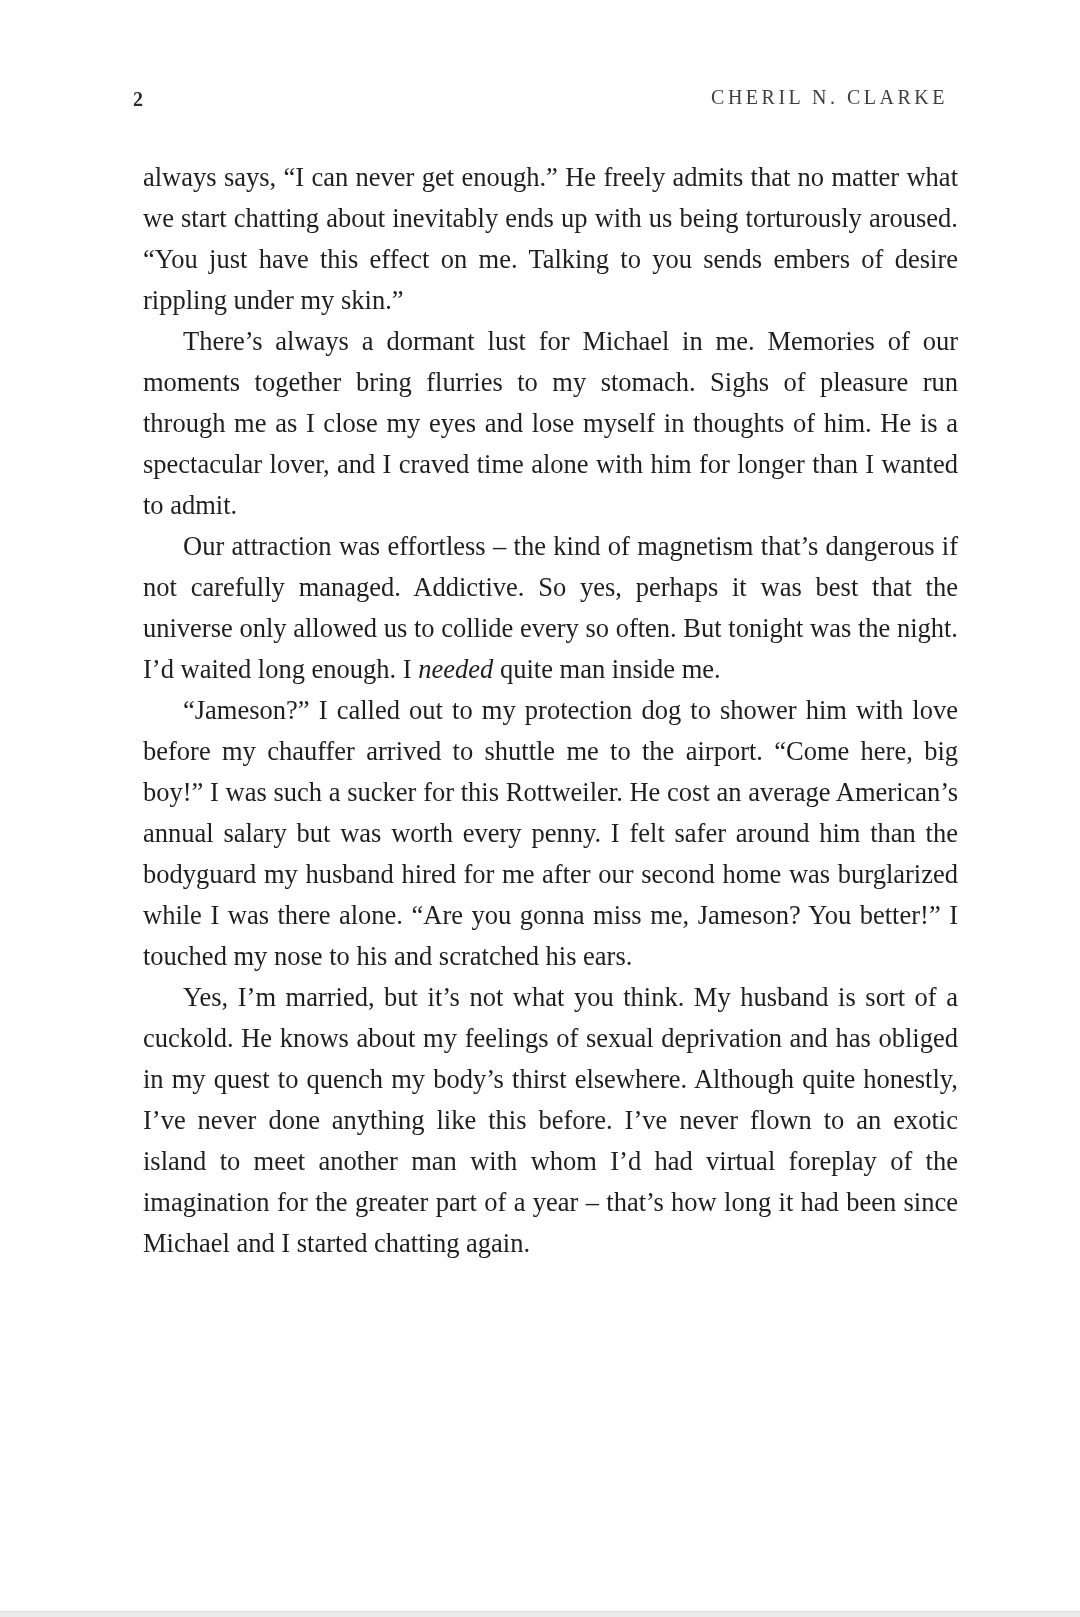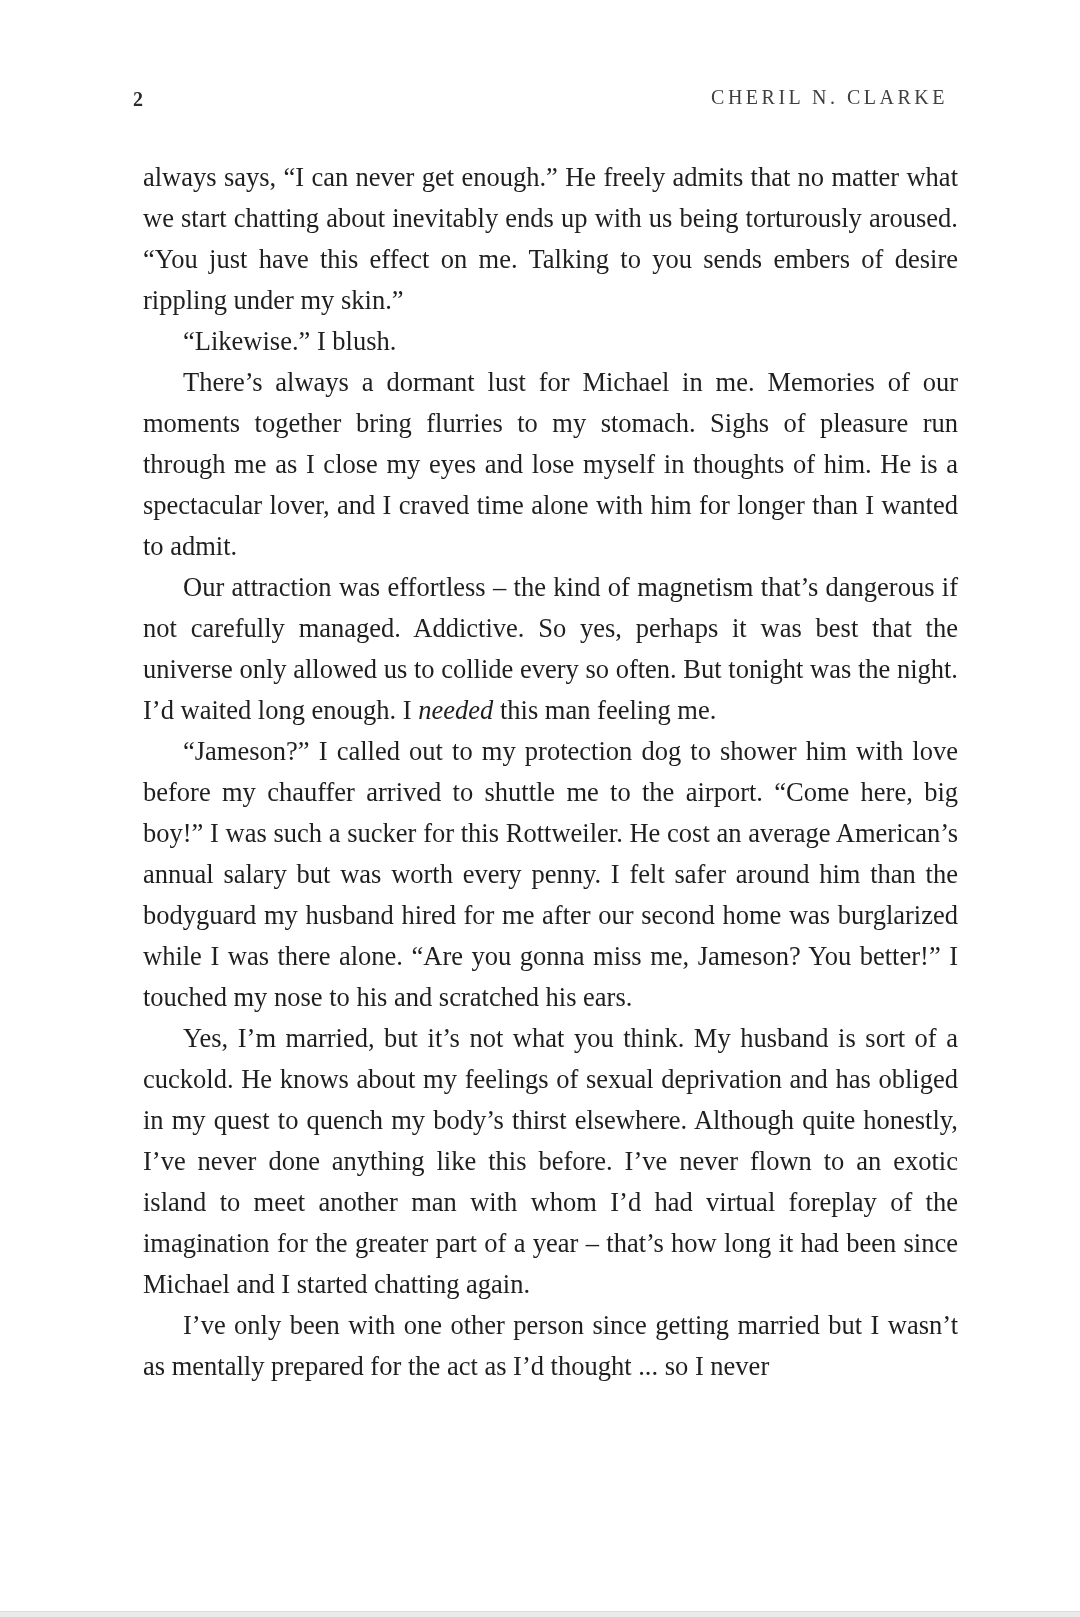--- a/index.html
+++ b/index.html
@@ -73,21 +73,19 @@
 </head>
 <body>
 
 <header class="running-head">
   <span class="page-number">2</span>
   <span class="header-title">CHERIL N. CLARKE</span>
 </header>
 
 <main class="page-body">
     <p class=""><span>always says, “I can never get enough.” He freely admits that no matter what we start chatting about inevitably ends up with us being torturously aroused. “You just have this effect on me. Talking to you sends embers of desire rippling under my skin.”</span></p>
-    <p class="indent"><span>“Likewise.” I blush.</span></p>
     <p class="indent"><span>There’s always a dormant lust for Michael in me. Memories of our moments together bring flurries to my stomach. Sighs of pleasure run through me as I close my eyes and lose myself in thoughts of him. He is a spectacular lover, and I craved time alone with him for longer than I wanted to admit.</span></p>
-    <p class="indent"><span>Our attraction was effortless – the kind of magnetism that’s dangerous if not carefully managed. Addictive. So yes, perhaps it was best that the universe only allowed us to collide every so often. But tonight was the night. I’d waited long enough. I </span><em>needed</em><span> this man feeling me.</span></p>
+    <p class="indent"><span>Our attraction was effortless – the kind of magnetism that’s dangerous if not carefully managed. Addictive. So yes, perhaps it was best that the universe only allowed us to collide every so often. But tonight was the night. I’d waited long enough. I </span><em>needed</em><span> quite man inside me.</span></p>
     <p class="indent"><span>“Jameson?” I called out to my protection dog to shower him with love before my chauffer arrived to shuttle me to the airport. “Come here, big boy!” I was such a sucker for this Rottweiler. He cost an average American’s annual salary but was worth every penny. I felt safer around him than the bodyguard my husband hired for me after our second home was burglarized while I was there alone. “Are you gonna miss me, Jameson? You better!” I touched my nose to his and scratched his ears.</span></p>
     <p class="indent"><span>Yes, I’m married, but it’s not what you think. My husband is sort of a cuckold. He knows about my feelings of sexual deprivation and has obliged in my quest to quench my body’s thirst elsewhere. Although quite honestly, I’ve never done anything like this before. I’ve never flown to an exotic island to meet another man with whom I’d had virtual foreplay of the imagination for the greater part of a year – that’s how long it had been since Michael and I started chatting again.</span></p>
-    <p class="indent"><span>I’ve only been with one other person since getting married but I wasn’t as mentally prepared for the act as I’d thought ... so I never</span></p>
   </main>
 
 <div class="bottom-bar"></div>
 
 </body></html>

